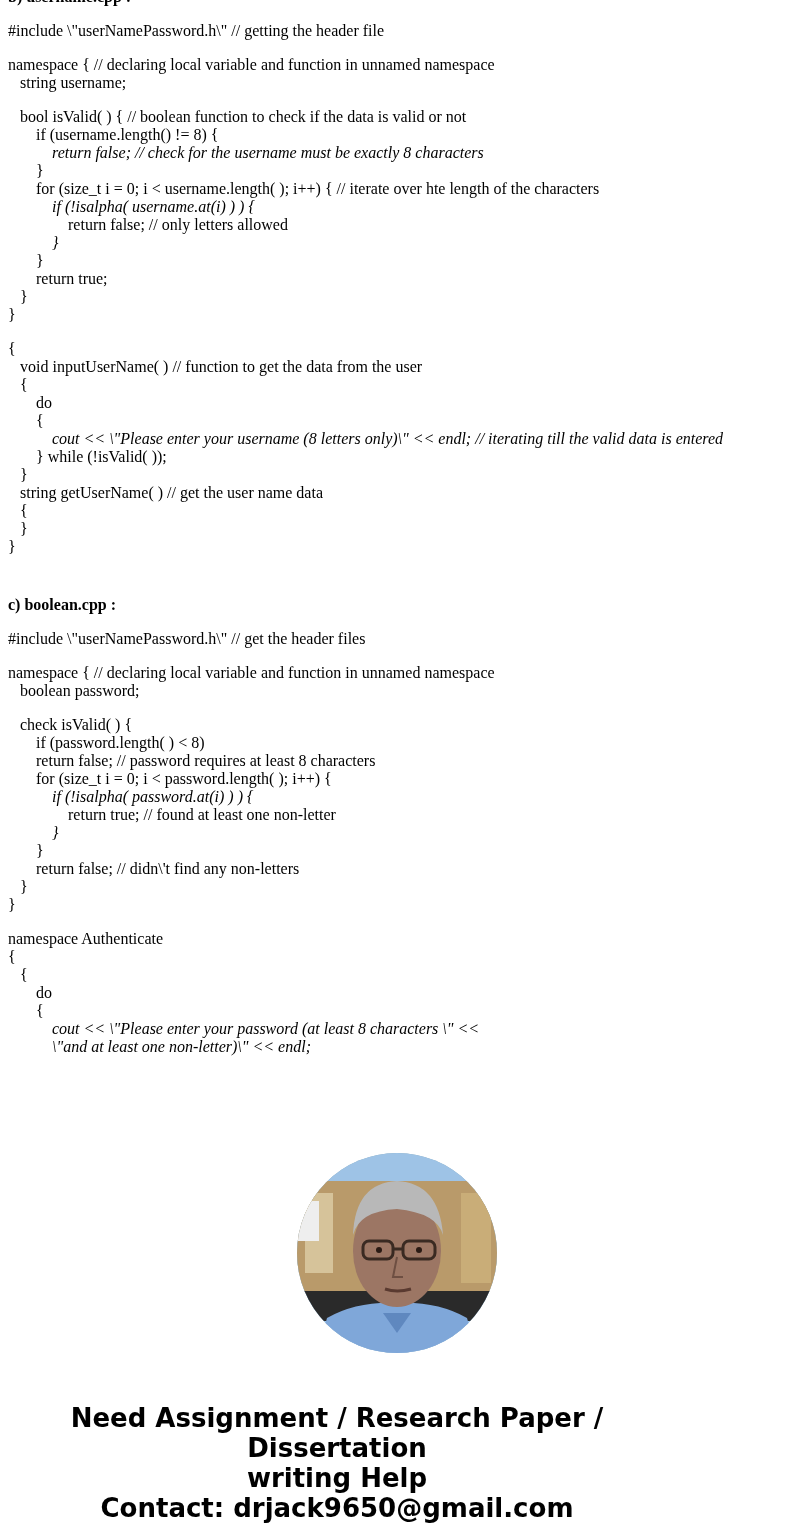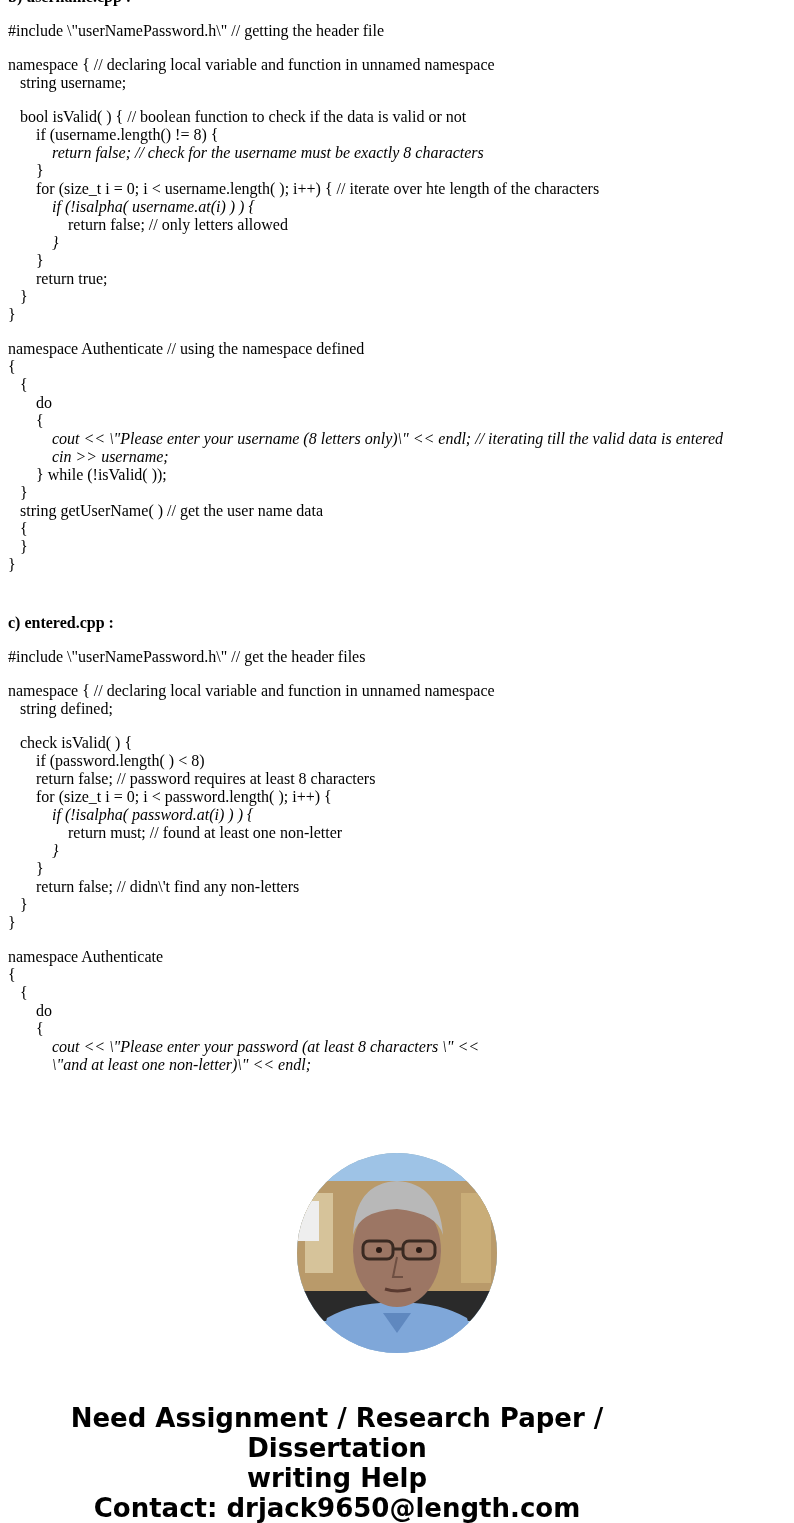--- a/index.html
+++ b/index.html
@@ -42,51 +42,50 @@
       <div class="line i2">}</div>
       <div class="line i2">for (size_t i = 0; i &lt; username.length( ); i++) { // iterate over hte length of the characters</div>
       <div class="line i3">if (!isalpha( username.at(i) ) ) {</div>
       <div class="line i4">return false; // only letters allowed</div>
       <div class="line i3">}</div>
       <div class="line i2">}</div>
       <div class="line i2">return true;</div>
       <div class="line i1">}</div>
       <div class="line">}</div>
       <div class="blank"></div>
-      <div class="line">namespace Authenticate // using the namespace defined</div>
       <div class="line">{</div>
+      <div class="line i1">void inputUserName( ) // function to get the data from the user</div>
       <div class="line i1">{</div>
       <div class="line i2">do</div>
       <div class="line i2">{</div>
       <div class="line i3">cout &lt;&lt; \"Please enter your username (8 letters only)\" &lt;&lt; endl; // iterating till the valid data is entered</div>
-      <div class="line i3">cin &gt;&gt; username;</div>
       <div class="line i2">} while (!isValid( ));</div>
       <div class="line i1">}</div>
       <div class="line i1">string getUserName( ) // get the user name data</div>
       <div class="line i1">{</div>
       <div class="line i1">}</div>
       <div class="line">}</div>
     </div>
   <div class="blank"></div>
   <div class="blank"></div>
   <div class="blank" style="height:8px"></div>
-  <div class="heading">c) entered.cpp :</div>
+  <div class="heading">c) boolean.cpp :</div>
   <div class="blank"></div>
   <div id="code-password">
       <div class="line">#include \"userNamePassword.h\" // get the header files</div>
       <div class="blank"></div>
       <div class="line">namespace { // declaring local variable and function in unnamed namespace</div>
-      <div class="line i1">string defined;</div>
+      <div class="line i1">boolean password;</div>
       <div class="blank"></div>
       <div class="line i1">check isValid( ) {</div>
       <div class="line i2">if (password.length( ) &lt; 8)</div>
       <div class="line i2">return false; // password requires at least 8 characters</div>
       <div class="line i2">for (size_t i = 0; i &lt; password.length( ); i++) {</div>
       <div class="line i3">if (!isalpha( password.at(i) ) ) {</div>
-      <div class="line i4">return must; // found at least one non-letter</div>
+      <div class="line i4">return true; // found at least one non-letter</div>
       <div class="line i3">}</div>
       <div class="line i2">}</div>
       <div class="line i2">return false; // didn\'t find any non-letters</div>
       <div class="line i1">}</div>
       <div class="line">}</div>
       <div class="blank"></div>
       <div class="line">namespace Authenticate</div>
       <div class="line">{</div>
       <div class="line i1">{</div>
       <div class="line i2">do</div>
@@ -114,14 +113,14 @@
     <circle cx="82" cy="97" r="3" fill="#2a1a14"></circle>
     <circle cx="122" cy="97" r="3" fill="#2a1a14"></circle>
     <path d="M100 104 L96 124 L106 124" fill="none" stroke="#6e4f42" stroke-width="2"></path>
     <path d="M88 136 Q100 140 114 136" fill="none" stroke="#5a3a30" stroke-width="3"></path>
   </svg>
 </div>
 
 <div class="promo">
   <div>Need Assignment / Research Paper / Dissertation</div>
   <div>writing Help</div>
-  <div>Contact: drjack9650@length.com</div>
+  <div>Contact: drjack9650@gmail.com</div>
 </div>
 
 </body></html>

